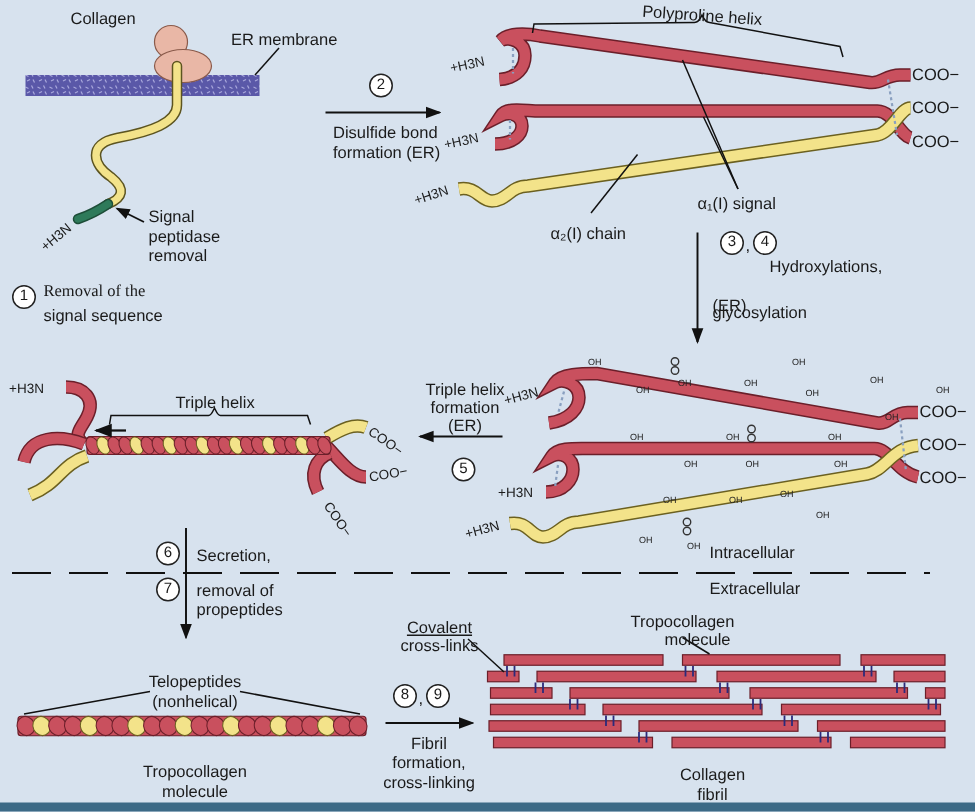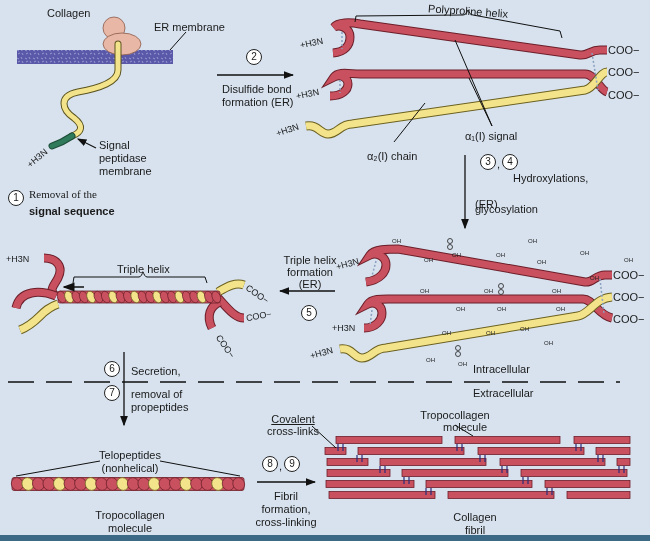--- a/index.html
+++ b/index.html
@@ -247,24 +247,24 @@
     </g>
   <line x1="312" y1="426" x2="336" y2="448" stroke="#111" stroke-width="1"></line>
   <line x1="455" y1="425" x2="473" y2="436" stroke="#111" stroke-width="1"></line>
 </svg>
 
 <div class="lbl" style="left:47px;top:7px;">Collagen</div>
 <div class="lbl" style="left:154px;top:21px;">ER membrane</div>
 <div class="lbl" style="left:26px;top:152px;transform:rotate(-40deg);font-size:9px;">+H3N</div>
 <div class="lbl" style="left:99px;top:139px;">Signal</div>
 <div class="lbl" style="left:99px;top:152px;">peptidase</div>
-<div class="lbl" style="left:99px;top:165px;">membrane</div>
+<div class="lbl" style="left:99px;top:165px;">removal</div>
 <div class="step" style="left:8px;top:190px;">1</div>
 <div class="lbl" style="left:29px;top:188px;font-family:Liberation Serif, serif;">Removal of the</div>
-<div class="lbl" style="left:29px;top:205px;font-weight:bold;">signal sequence</div>
+<div class="lbl" style="left:29px;top:205px;">signal sequence</div>
 
 <div class="step" style="left:246px;top:49px;">2</div>
 <div class="lbl" style="left:222px;top:83px;">Disulfide bond</div>
 <div class="lbl" style="left:222px;top:96px;">formation (ER)</div>
 
 <div class="lbl" style="left:300px;top:37px;transform:rotate(-12deg);font-size:9px;">+H3N</div>
 <div class="lbl" style="left:296px;top:88px;transform:rotate(-12deg);font-size:9px;">+H3N</div>
 <div class="lbl" style="left:276px;top:124px;transform:rotate(-18deg);font-size:9px;">+H3N</div>
 <div class="lbl" style="left:608px;top:44px;">COO−</div>
 <div class="lbl" style="left:608px;top:66px;">COO−</div>

